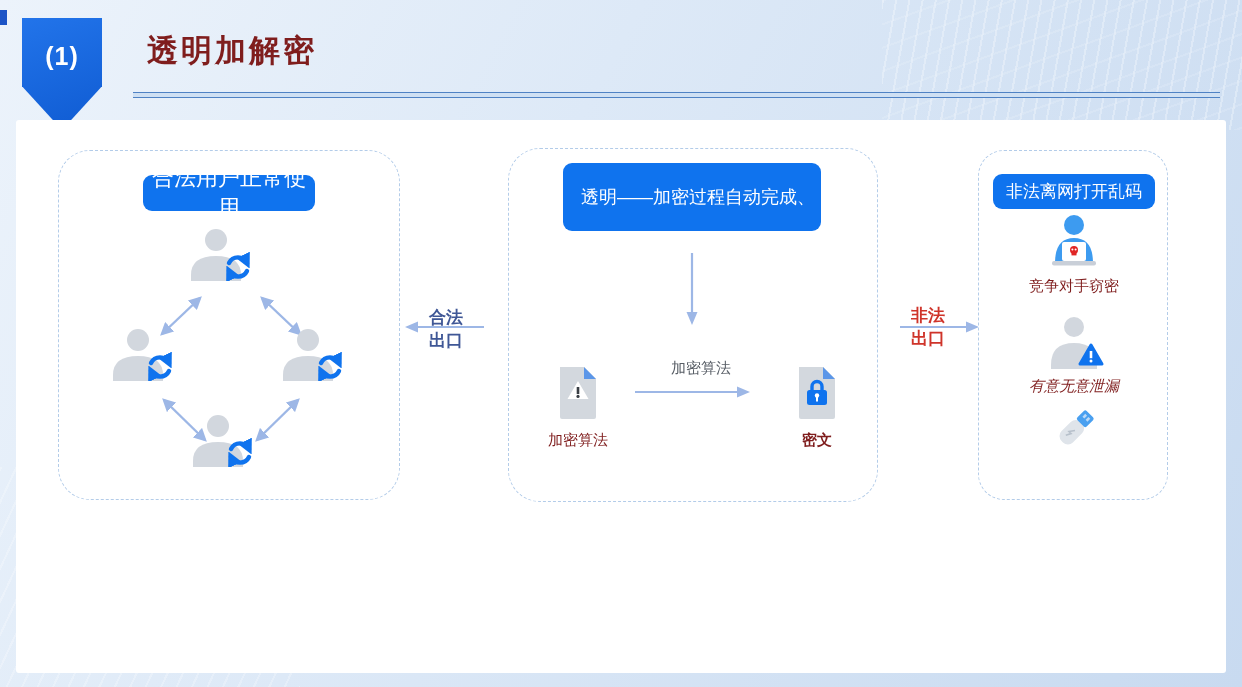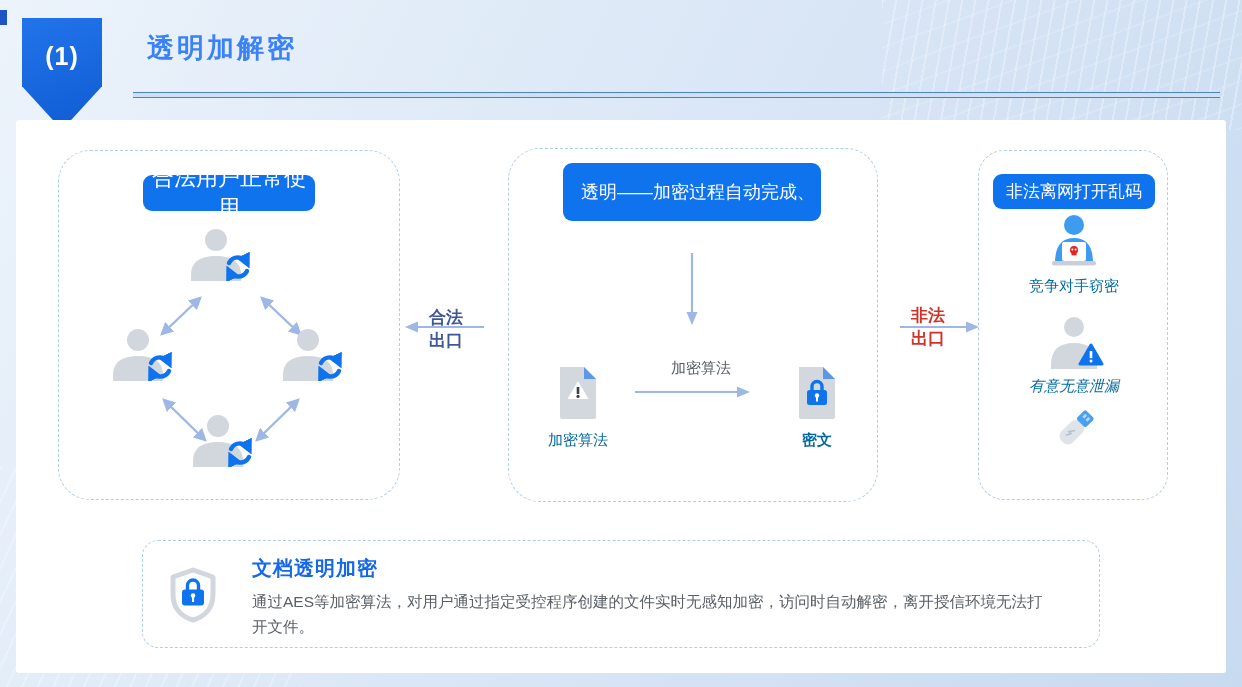--- a/index.html
+++ b/index.html
@@ -25,22 +25,22 @@
 
   
   .ribbon {
     position:absolute; left:22px; top:18px; width:80px; height:112px;
     background:linear-gradient(160deg,#2274ea,#0f5bd2);
     clip-path:polygon(0 0,100% 0,100% 61%,50% 100%,0 61%);
     color:#fff; display:flex; justify-content:center;
   }
   .ribbon span { margin-top:24px; font-size:25px; font-weight:bold; letter-spacing:1px; }
   .page-title {
-    position:absolute; left:147px; top:30px; font-size:27px; font-weight:800;
-    color:#3b82f6; letter-spacing:3px;
+    position:absolute; left:147px; top:30px; font-size:31px; font-weight:800;
+    color:#7f1d1d; letter-spacing:3px;
   }
   .title-rule {
     position:absolute; left:133px; top:92px; width:1087px; height:6px;
     background:#cfe0f3; border-top:1px solid #4f82c4; border-bottom:1px solid #4f82c4;
   }
 
   
   .content {
     position:absolute; left:16px; top:120px; width:1210px; height:553px;
     background:#fff; border-radius:3px;
@@ -51,25 +51,25 @@
   .panel-mid   { left:492px; top:28px; width:370px; height:354px; border-radius:32px; }
   .panel-right { left:962px; top:30px; width:190px; height:350px; border-radius:26px; }
   .panel-foot  { left:126px; top:420px; width:958px; height:108px; border-radius:16px; }
 
   .pill {
     position:absolute; background:#0f73ee; color:#fff; border-radius:9px;
     display:flex; flex-direction:column; align-items:center; justify-content:center;
     text-align:center;
   }
   .pill-left  { left:84px; top:24px; width:172px; height:36px; font-size:22px; }
-  .pill-mid   { left:54px; top:14px; width:258px; height:58px; font-size:18px; line-height:26px;padding-left:12px; }
+  .pill-mid   { left:54px; top:14px; width:258px; height:68px; font-size:18px; line-height:26px;padding-left:12px; }
   .pill-right { left:14px; top:23px; width:162px; height:35px; font-size:17px;text-align:right; }
 
   .icon-abs { position:absolute; }
-  .lbl { position:absolute; color:#0369a1; font-size:15px; text-align:center; }
+  .lbl { position:absolute; color:#7f1d1d; font-size:15px; text-align:center; }
 
   .conn-label { position:absolute; font-size:17px; font-weight:bold; line-height:23px; text-align:center; width:64px;margin-top:36px; }
   .conn-legal   { left:398px; top:150px; color:#3f5796; }
   .conn-illegal { left:880px; top:148px; color:#cf342a; }
 
   .foot-title { position:absolute; left:109px; top:14px; font-size:20px; font-weight:bold; color:#1568e8; letter-spacing:1px; }
   .foot-desc  { position:absolute; left:109px; top:48px; width:805px; font-size:15.5px; color:#5a6066; line-height:25px; }
 </style>
 </head>
 <body>
@@ -241,25 +241,14 @@
       <g transform="rotate(45 26 26)">
         <rect x="18" y="17" width="16" height="27" rx="7" fill="#dfe4ea"></rect>
         <rect x="19.5" y="5" width="13" height="13" rx="2" fill="#4aa0f0"></rect>
         <rect x="22.5" y="8" width="2.6" height="4" fill="#bcd9f7"></rect>
         <rect x="27" y="8" width="2.6" height="4" fill="#bcd9f7"></rect>
         <path d="M27,27 l-3.5,5 h3 l-2.5,5" stroke="#b7c0cb" stroke-width="1.6" fill="none"></path>
       </g>
     </svg>
   </div>
 
-  <div class="panel panel-foot">
-    <svg class="icon-abs" style="left:26px;top:26px;" width="48" height="56" viewBox="0 0 48 56">
-      <path d="M24,3 L44,10 V27 C44,42 35,50 24,53 C13,50 4,42 4,27 V10 Z" fill="#fff" stroke="#d2d7de" stroke-width="5" stroke-linejoin="round"></path>
-      <path d="M18.5,23 v-4.5 a5.5,5.5 0 0 1 11,0 V23" stroke="#0f73ee" stroke-width="3.4" fill="none"></path>
-      <rect x="13" y="22.5" width="22" height="16" rx="3" fill="#0f73ee"></rect>
-      <circle cx="24" cy="28.5" r="2.3" fill="#fff"></circle>
-      <rect x="23" y="29" width="2.1" height="6" fill="#fff"></rect>
-    </svg>
-    <div class="foot-title">文档透明加密</div>
-    <div class="foot-desc">通过AES等加密算法，对用户通过指定受控程序创建的文件实时无感知加密，访问时自动解密，离开授信环境无法打开文件。</div>
-  </div>
 
 </div>
 
 </body></html>

